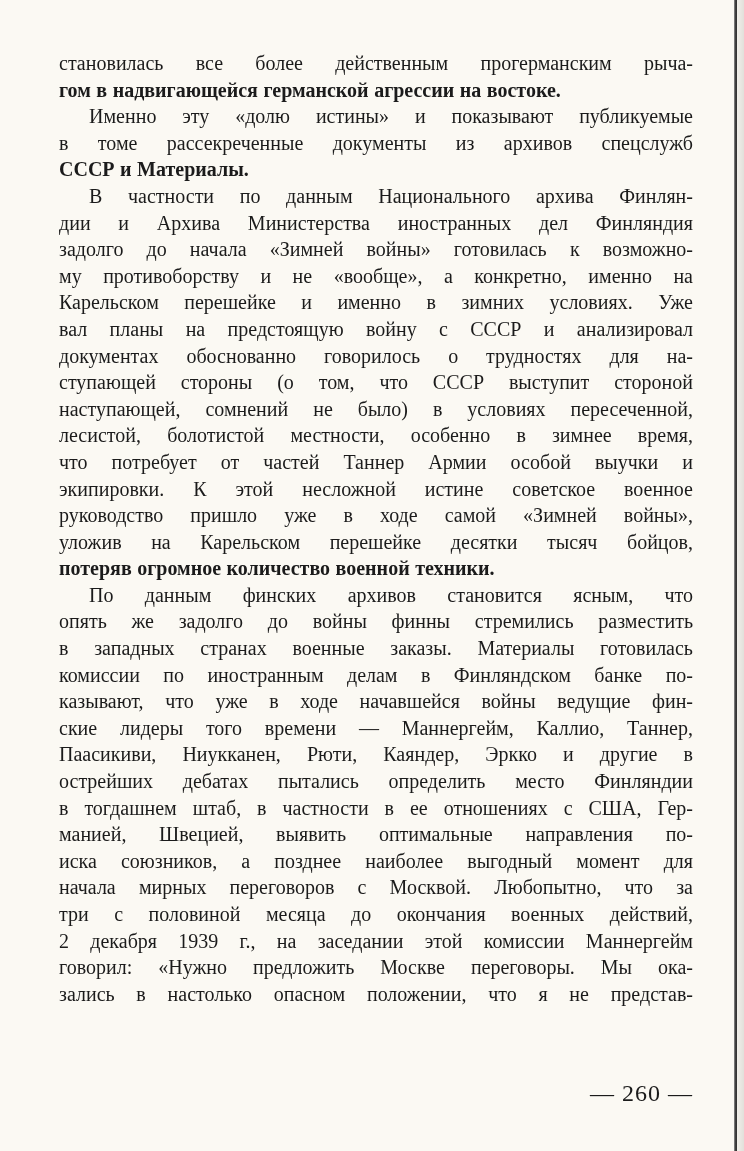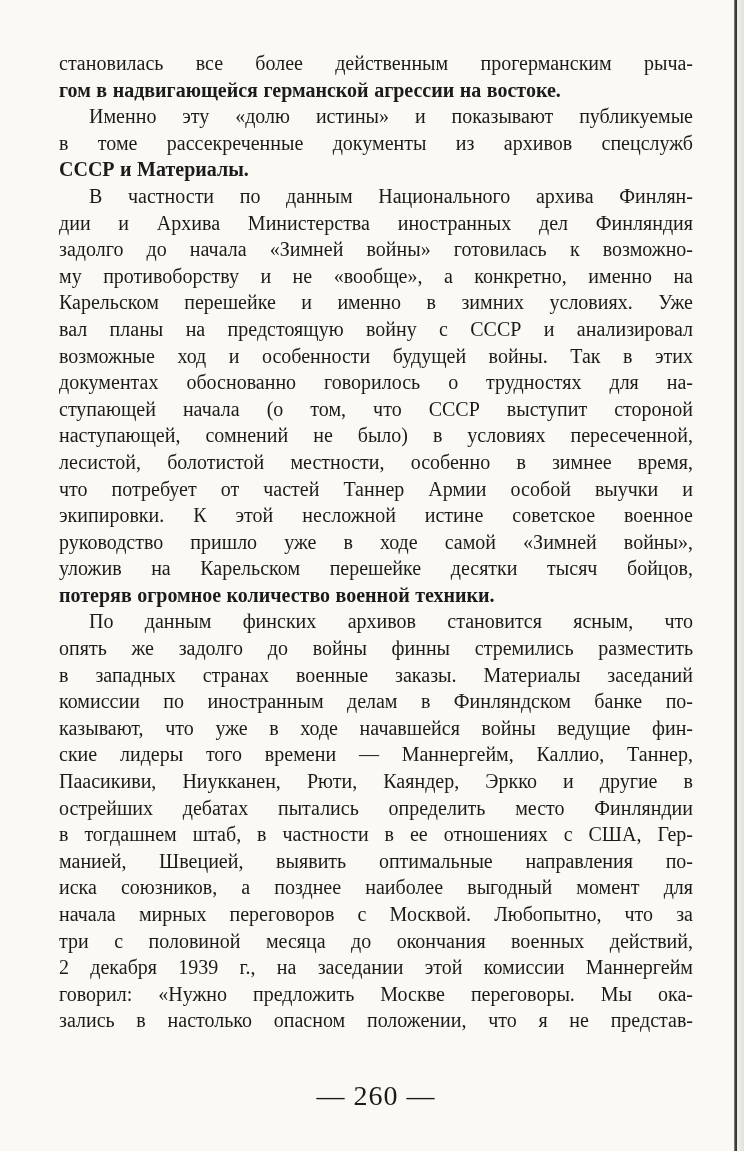--- a/index.html
+++ b/index.html
@@ -37,22 +37,22 @@
     text-align-last:left;
     font-weight:bold;
   }
   .line.indent{
     text-indent:30px;
   }
   .page-number{
     position:absolute;
     left:59px;top:1080px;
     width:634px;
-    text-align:center;
-    font-size:28px;
+    text-align:right;
+    font-size:24px;
     letter-spacing:1px;
   }
   .edge-line{
     position:absolute;
     top:0;bottom:0;right:7px;
     width:3px;
     background:linear-gradient(to right,#9a9a9a 0%,var(--edge) 40%,#2e2e2e 100%);
   }
   .edge-haze{
     position:absolute;
@@ -70,33 +70,32 @@
       <div class="line last">гом в надвигающейся германской агрессии на востоке.</div>
       <div class="line indent">Именно эту «долю истины» и показывают публикуемые</div>
       <div class="line">в томе рассекреченные документы из архивов спецслужб</div>
       <div class="line last">СССР и Материалы.</div>
       <div class="line indent">В частности по данным Национального архива Финлян-</div>
       <div class="line">дии и Архива Министерства иностранных дел Финляндия</div>
       <div class="line">задолго до начала «Зимней войны» готовилась к возможно-</div>
       <div class="line">му противоборству и не «вообще», а конкретно, именно на</div>
       <div class="line">Карельском перешейке и именно в зимних условиях. Уже</div>
       <div class="line">вал планы на предстоящую войну с СССР и анализировал</div>
-      <div class="line">возможные ход и особенности будущей войны. Так в этих</div>
       <div class="line">документах обоснованно говорилось о трудностях для на-</div>
-      <div class="line">ступающей начала (о том, что СССР выступит стороной</div>
+      <div class="line">ступающей стороны (о том, что СССР выступит стороной</div>
       <div class="line">наступающей, сомнений не было) в условиях пересеченной,</div>
       <div class="line">лесистой, болотистой местности, особенно в зимнее время,</div>
       <div class="line">что потребует от частей Таннер Армии особой выучки и</div>
       <div class="line">экипировки. К этой несложной истине советское военное</div>
       <div class="line">руководство пришло уже в ходе самой «Зимней войны»,</div>
       <div class="line">уложив на Карельском перешейке десятки тысяч бойцов,</div>
       <div class="line last">потеряв огромное количество военной техники.</div>
       <div class="line indent">По данным финских архивов становится ясным, что</div>
       <div class="line">опять же задолго до войны финны стремились разместить</div>
-      <div class="line">в западных странах военные заказы. Материалы заседаний</div>
+      <div class="line">в западных странах военные заказы. Материалы готовилась</div>
       <div class="line">комиссии по иностранным делам в Финляндском банке по-</div>
       <div class="line">казывают, что уже в ходе начавшейся войны ведущие фин-</div>
       <div class="line">ские лидеры того времени — Маннергейм, Каллио, Таннер,</div>
       <div class="line">Паасикиви, Ниукканен, Рюти, Каяндер, Эркко и другие в</div>
       <div class="line">острейших дебатах пытались определить место Финляндии</div>
       <div class="line">в тогдашнем штаб, в частности в ее отношениях с США, Гер-</div>
       <div class="line">манией, Швецией, выявить оптимальные направления по-</div>
       <div class="line">иска союзников, а позднее наиболее выгодный момент для</div>
       <div class="line">начала мирных переговоров с Москвой. Любопытно, что за</div>
       <div class="line">три с половиной месяца до окончания военных действий,</div>

